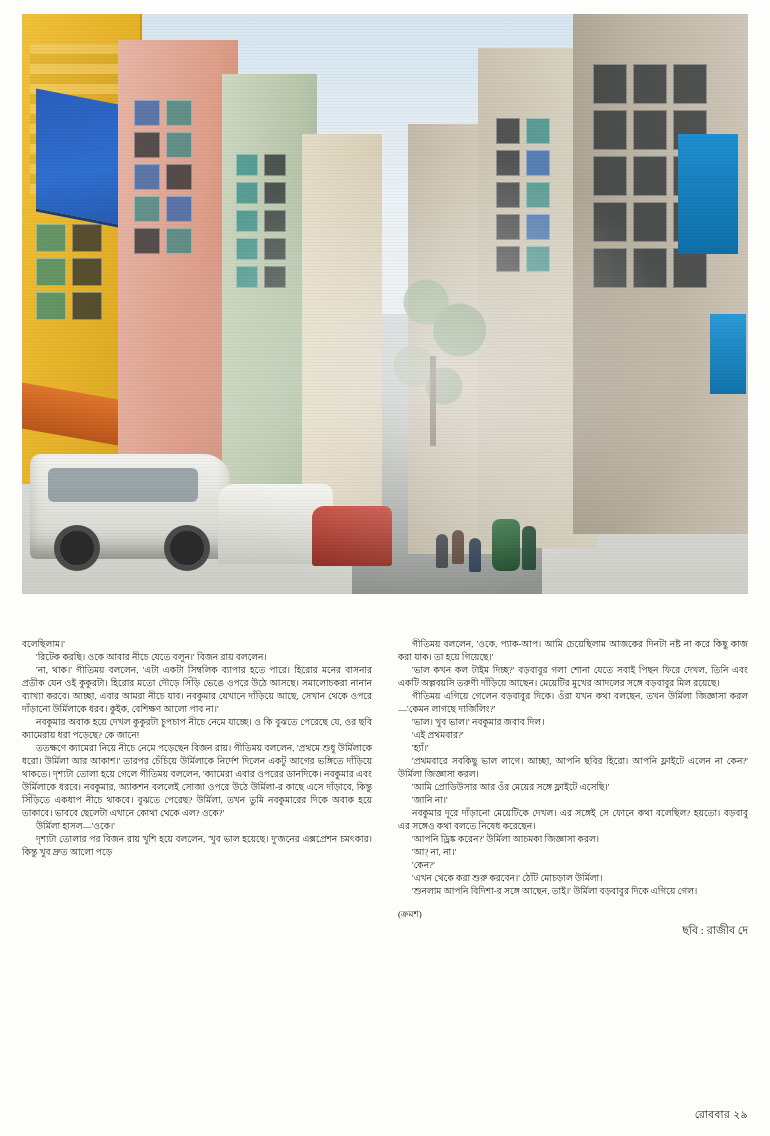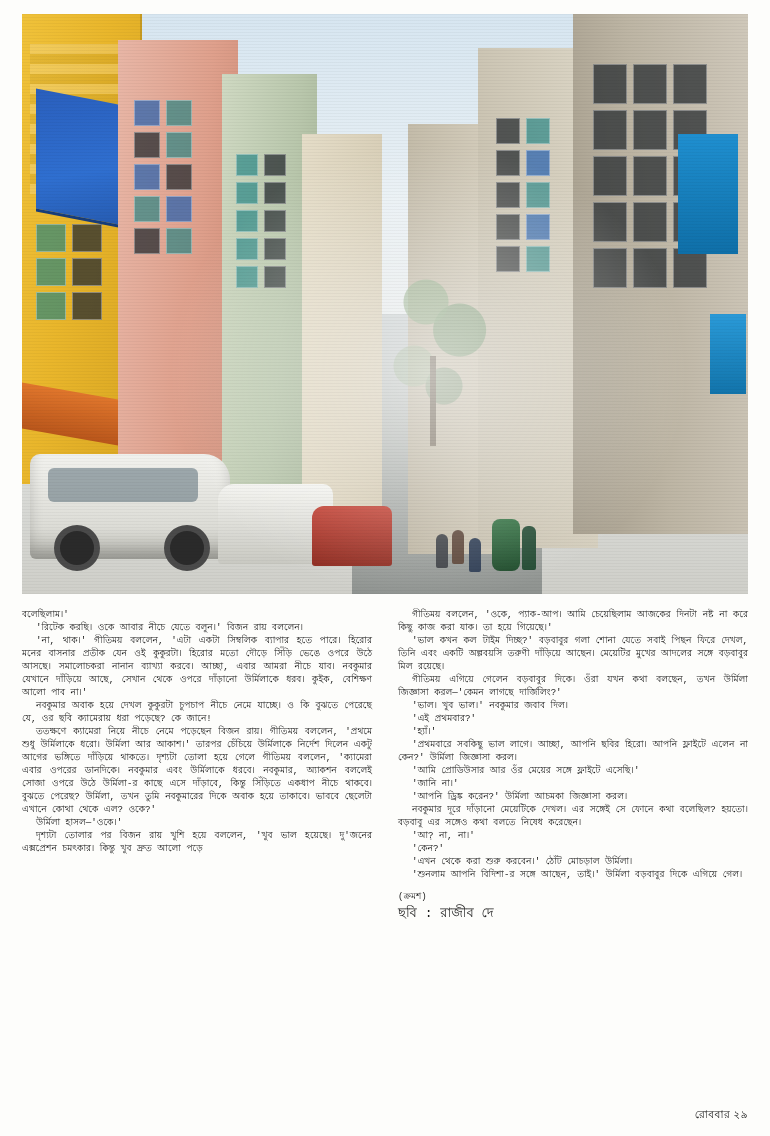--- a/index.html
+++ b/index.html
@@ -236,35 +236,37 @@
     gap: 26px;
     margin-top: 14px;
     width: 726px;
   }
   .col {
     width: 350px;
     font-size: 9.1px;
     line-height: 13.0px;
     text-align: justify;
     color: #1a1a1a;
-    font-family: Liberation Mono, monospace;
+    font-family: Liberation Serif, serif;
+    margin-top: 30px;
   }
   .col p {
     margin: 0;
     text-indent: 14px;
   }
   .col p.noindent { text-indent: 0; }
 
   .endnote {
     margin-top: 10px;
     font-size: 9px;
   }
   .credit {
+    text-align: right;
     margin-top: 3px;
-    font-size: 13px;
+    font-size: 11px;
   }
   .footer {
     position: absolute;
     right: 22px;
     bottom: 12px;
     font-size: 10.5px;
     letter-spacing: .5px;
     margin-left: 36px;
   }
 </style>
@@ -391,22 +393,22 @@
     <div class="col">
       <p>গীতিময় বললেন, 'ওকে, প্যাক-আপ। আমি চেয়েছিলাম আজকের দিনটা নষ্ট না করে কিছু কাজ করা যাক। তা হয়ে গিয়েছে।'</p>
       <p>'ভাল কখন কল টাইম দিচ্ছ?' বড়বাবুর গলা শোনা যেতে সবাই পিছন ফিরে দেখল, তিনি এবং একটি অল্পবয়সি তরুণী দাঁড়িয়ে আছেন। মেয়েটির মুখের আদলের সঙ্গে বড়বাবুর মিল রয়েছে।</p>
       <p>গীতিময় এগিয়ে গেলেন বড়বাবুর দিকে। ওঁরা যখন কথা বলছেন, তখন উর্মিলা জিজ্ঞাসা করল—'কেমন লাগছে দার্জিলিং?'</p>
       <p>'ভাল। খুব ভাল।' নবকুমার জবাব দিল।</p>
       <p>'এই প্রথমবার?'</p>
       <p>'হ্যাঁ।'</p>
       <p>'প্রথমবারে সবকিছু ভাল লাগে। আচ্ছা, আপনি ছবির হিরো। আপনি ফ্লাইটে এলেন না কেন?' উর্মিলা জিজ্ঞাসা করল।</p>
       <p>'আমি প্রোডিউসার আর ওঁর মেয়ের সঙ্গে ফ্লাইটে এসেছি।'</p>
       <p>'জানি না।'</p>
+      <p>নবকুমার দূরে দাঁড়ানো মেয়েটিকে দেখল। এর সঙ্গেই সে ফোনে কথা বলেছিল? হয়তো। বড়বাবু এর সঙ্গেও কথা বলতে নিষেধ করেছেন।</p>
       <p>'আপনি ড্রিঙ্ক করেন?' উর্মিলা আচমকা জিজ্ঞাসা করল।</p>
-      <p>নবকুমার দূরে দাঁড়ানো মেয়েটিকে দেখল। এর সঙ্গেই সে ফোনে কথা বলেছিল? হয়তো। বড়বাবু এর সঙ্গেও কথা বলতে নিষেধ করেছেন।</p>
       <p>'আ়? না, না।'</p>
       <p>'কেন?'</p>
       <p>'এখন থেকে করা শুরু করবেন।' ঠোঁট মোচড়াল উর্মিলা।</p>
       <p>'শুনলাম আপনি বিদিশা-র সঙ্গে আছেন, তাই।' উর্মিলা বড়বাবুর দিকে এগিয়ে গেল।</p>
 
       <div class="endnote">(ক্রমশ)</div>
       <div class="credit">ছবি : রাজীব দে</div>
     </div>
   </div>
 

